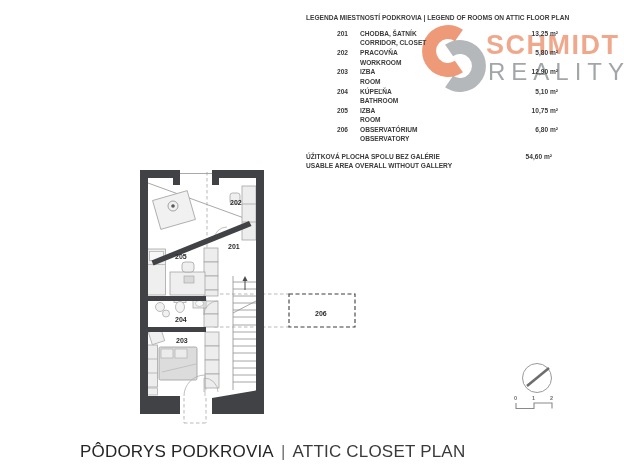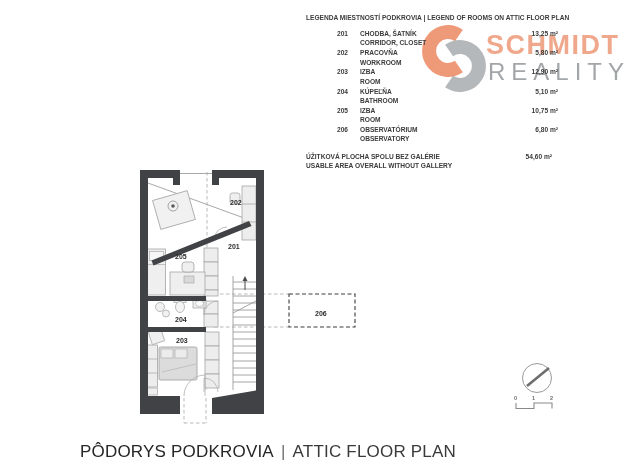--- a/index.html
+++ b/index.html
@@ -243,16 +243,16 @@
       <polyline points="516,403 516,408.5 534,408.5 534,403 552,403 552,408.5" fill="none" stroke="#8a8a8a" stroke-width="1.1"></polyline>
       <text class="scale-label" x="514" y="400">0</text>
       <text class="scale-label" x="532" y="400">1</text>
       <text class="scale-label" x="550" y="400">2</text>
     </g>
   </svg>
 
   <div class="title">
     <span class="title-sk">PÔDORYS PODKROVIA</span>
     <span class="title-div">|</span>
-    <span class="title-en">ATTIC FLOOR PLAN</span>
+    <span class="title-en">ATTIC CLOSET PLAN</span>
   </div>
 
 </div>
 
 </body></html>

